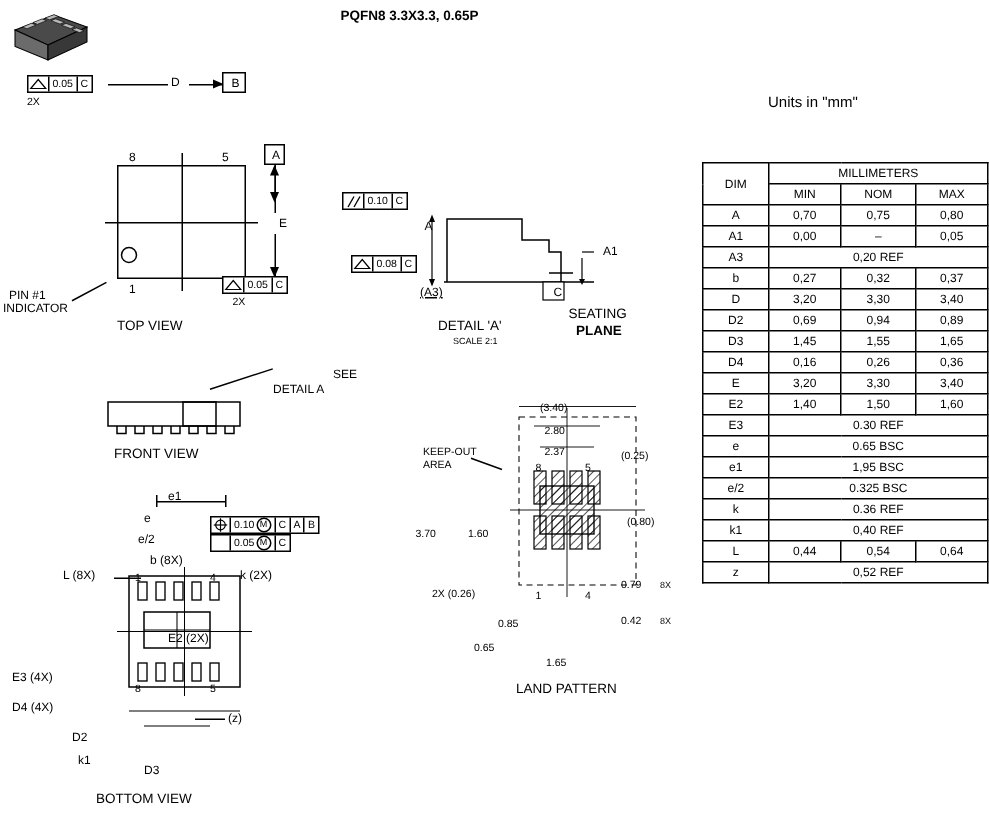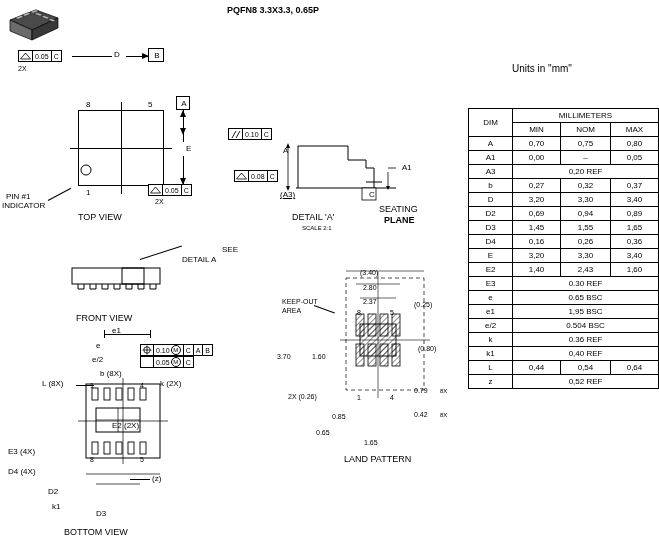--- a/index.html
+++ b/index.html
@@ -134,21 +134,21 @@
     <path d="M14,16 L14,21 L20,21 L20,16"></path>
     <path d="M26,16 L26,21 L32,21 L32,16"></path>
     <path d="M38,16 L38,21 L44,21 L44,16"></path>
     <path d="M50,16 L50,21 L56,21 L56,16"></path>
     <path d="M62,16 L62,21 L68,21 L68,16"></path>
     <path d="M74,16 L74,21 L80,21 L80,16"></path>
     <path d="M86,16 L86,21 L92,21 L92,16"></path>
   </g>
   <rect x="58" y="0" width="22" height="16" fill="none" stroke="#000" stroke-width="1"></rect>
 </svg>
-<div class="t t9" style="left:76px;top:314px;">FRONT VIEW</div>
+<div class="t t9" style="left:76px;top:298px;">FRONT VIEW</div>
 
 <div class="fcf" style="left:228px;top:128px;">
   <div style="width:14px;">
     <svg width="11" height="9" viewBox="0 0 11 9">
         <line x1="2" y1="8" x2="6" y2="1" stroke="#000" stroke-width="0.9"></line>
         <line x1="6" y1="8" x2="10" y2="1" stroke="#000" stroke-width="0.9"></line>
       </svg>
   </div>
   <div>0.10</div>
   <div>C</div>
@@ -399,38 +399,38 @@
       </tr>
       <tr>
         <td>E</td>
         <td>3,20</td>
         <td>3,30</td>
         <td>3,40</td>
       </tr>
       <tr>
         <td>E2</td>
         <td>1,40</td>
-        <td>2,43</td>
+        <td>1,50</td>
         <td>1,60</td>
       </tr>
       <tr>
         <td>E3</td>
         <td colspan="3">0.30 REF</td>
       </tr>
       <tr>
         <td>e</td>
         <td colspan="3">0.65 BSC</td>
       </tr>
       <tr>
         <td>e1</td>
         <td colspan="3">1,95 BSC</td>
       </tr>
       <tr>
         <td>e/2</td>
-        <td colspan="3">0.504 BSC</td>
+        <td colspan="3">0.325 BSC</td>
       </tr>
       <tr>
         <td>k</td>
         <td colspan="3">0.36 REF</td>
       </tr>
       <tr>
         <td>k1</td>
         <td colspan="3">0,40 REF</td>
       </tr>
       <tr>

